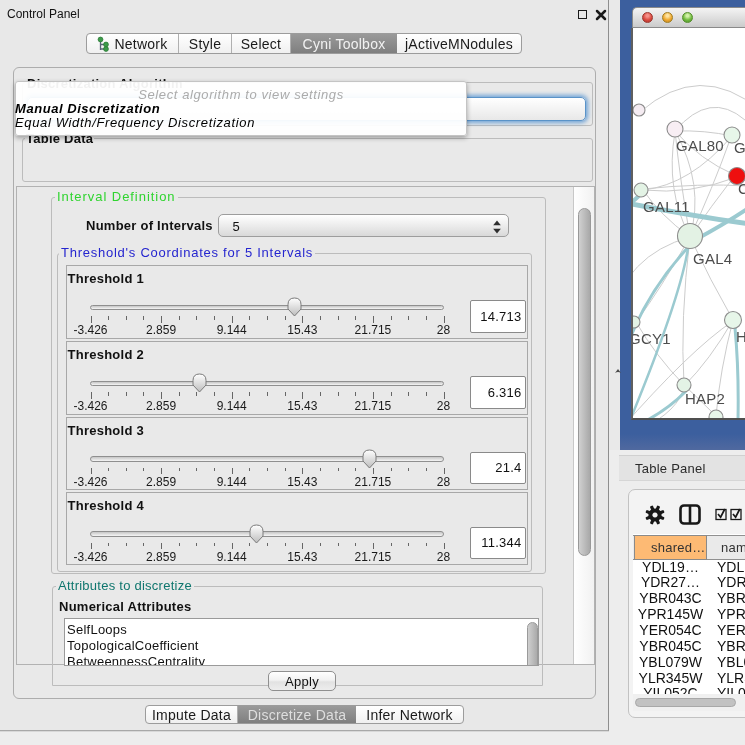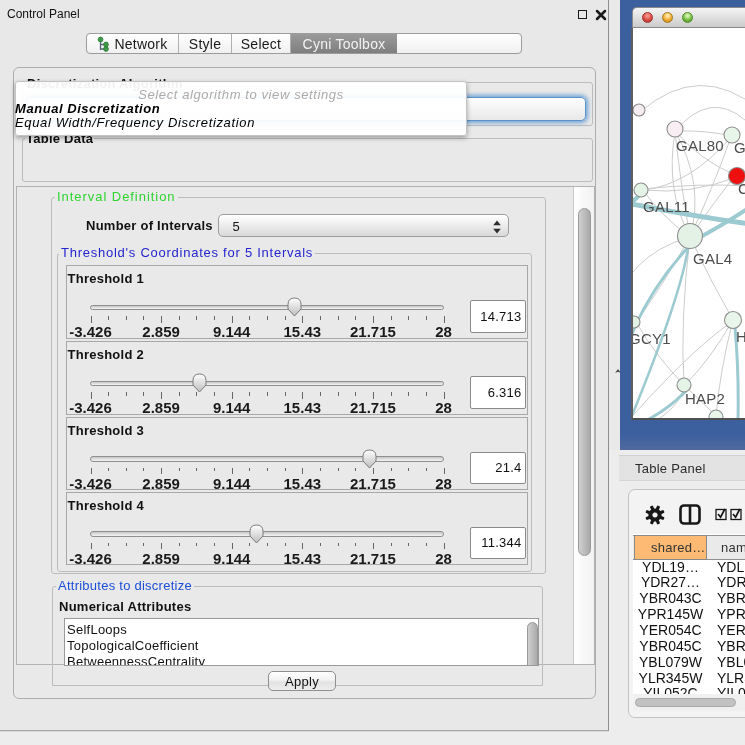--- a/index.html
+++ b/index.html
@@ -5,21 +5,21 @@
 * { margin:0; padding:0; box-sizing:border-box; }
 html,body { width:745px; height:745px; overflow:hidden; }
 body { position:relative; background:#d8d8d8; font-family:"Liberation Sans",sans-serif; font-size:13px; color:#111; letter-spacing:0.25px; }
 .abs { position:absolute; }
 .etched { border:1px solid #bcbcbc; border-radius:3px; }
 .grouplbl { position:absolute; background:#e9e9e9; padding:0 2px; line-height:12px; }
 .aquabtn { background:linear-gradient(180deg,#ffffff 0%,#f2f2f2 45%,#e2e2e2 55%,#ededed 100%); border:1px solid #8f8f8f; border-radius:5px; }
 .tabseg { display:flex; align-items:center; justify-content:center; height:100%; color:#1a1a1a; font-size:14px; }
 .tabdark { background:linear-gradient(180deg,#9a9a9a,#7f7f7f); color:#f2f2f2; }
 .tick { position:absolute; width:1px; background:#666; }
-.tlab { position:absolute; font-size:15px; font-weight:bold; color:#1a1a1a; transform:translateX(-50%); letter-spacing:0;text-align:center; }
+.tlab { position:absolute; font-size:12px; font-weight:normal; color:#1a1a1a; transform:translateX(-50%); letter-spacing:0;text-align:center; }
 .vbox { position:absolute; left:403px; top:34px; width:56px; height:32.5px; background:#fff; border:1px solid #8a8a8a; border-radius:2px; font-size:13px; display:flex; align-items:center; justify-content:flex-end; padding-right:3.5px; }
 .thp { position:absolute; left:66px; width:462px; border:1px solid #a8a8a8; }
 .thlab { position:absolute; left:0.5px; top:5px; font-weight:bold; }
 .track { position:absolute; left:23px; width:354px; top:38.5px; height:5.5px; border:1px solid #8f8f8f; border-radius:3px; background:linear-gradient(180deg,#c6c6c6,#f5f5f5); }
 .rowc { position:absolute; left:633px; width:73px; text-align:center; font-size:14px; letter-spacing:0; }
 .rowr { position:absolute; left:715px; font-size:14px; letter-spacing:0; }
 </style>
 </head>
 <body>
 
@@ -167,20 +167,21 @@
       <svg width="13" height="16" viewBox="0 0 13 16" style="margin-right:4px;">
         <path d="M3.5 4 V14 M3.5 8.5 H8 M3.5 13 H8" stroke="#5a6577" stroke-width="1.3" fill="none"></path>
         <circle cx="3.5" cy="3.5" r="2.4" fill="#3d9b4a" stroke="#2a7a35" stroke-width="0.8"></circle>
         <circle cx="9" cy="8.5" r="2.4" fill="#3d9b4a" stroke="#2a7a35" stroke-width="0.8"></circle>
         <circle cx="9" cy="13" r="2.4" fill="#3d9b4a" stroke="#2a7a35" stroke-width="0.8"></circle>
       </svg>
       Network</div>
     <div class="tabseg" style="width:53px;border-right:1px solid #b0b0b0;">Style</div>
     <div class="tabseg" style="width:59px;border-right:1px solid #b0b0b0;">Select</div>
     <div class="tabseg tabdark" style="width:106px;">Cyni Toolbox</div>
+    <div class="tabseg" style="flex:1;">jActiveMNodules</div>
   </div>
 
   <div class="abs" style="left:13px;top:67px;width:583px;height:632px;background:#e9e9e9;border:1px solid #adadad;border-radius:6px;"></div>
 
   <div class="abs etched" style="left:22px;top:82px;width:571px;height:44px;"></div>
   <div class="abs" style="left:25px;top:76px;font-weight:bold;background:#e9e9e9;padding:0 2px;">Discretization Algorithm</div>
   <div class="abs" style="left:27px;top:97px;width:559px;height:24px;background:linear-gradient(180deg,#ffffff,#e8e8e8);border:1px solid #5a93c8;border-radius:5px;box-shadow:0 0 4px 2px rgba(90,150,210,0.85);"></div>
 
   <div class="abs etched" style="left:22px;top:138px;width:571px;height:44px;"></div>
   <div class="abs" style="left:25px;top:131px;font-weight:bold;background:#e9e9e9;padding:0 1px;">Table Data</div>
@@ -373,29 +374,34 @@
             </linearGradient>
           </defs>
           <path d="M1 7.5 Q1 1 7.5 1 Q14 1 14 7.5 L14 12 L7.5 19 L1 12 Z" fill="url(#g4)" stroke="#7a7a7a" stroke-width="1"></path>
         </svg>
         <div class="vbox">11.344</div>
       </div>
 
                   </div>
 
   <div class="abs etched" style="left:52px;top:586px;width:491px;height:100px;border-radius:3px 3px 0 0;"></div>
-  <div class="abs grouplbl" style="left:56px;top:580px;color:#1d4ed8;">Attributes to discretize</div>
+  <div class="abs grouplbl" style="left:56px;top:580px;color:#0f766e;">Attributes to discretize</div>
   <div class="abs" style="left:59px;top:599px;font-weight:bold;">Numerical Attributes</div>
   <div class="abs" style="left:64px;top:617.5px;width:475px;height:48px;background:#fff;border:1px solid #9a9a9a;overflow:hidden;">
     <div style="margin:3px 0 0 2px;line-height:16.2px;">SelfLoops<br>TopologicalCoefficient<br>BetweennessCentrality</div>
     <div class="abs" style="left:462px;top:3px;width:11px;height:60px;background:linear-gradient(90deg,#cfcfcf,#aaaaaa);border:1px solid #9a9a9a;border-radius:6px;"></div>
   </div>
 
   <div class="abs aquabtn" style="left:268px;top:671px;width:68px;height:20px;text-align:center;padding-top:2px;">Apply</div>
 
+  <div class="abs" style="left:145px;top:705px;width:319px;height:19px;background:linear-gradient(180deg,#ffffff,#f0f0f0);border:1px solid #9c9c9c;border-radius:4px;display:flex;overflow:hidden;">
+    <div class="tabseg" style="width:92px;border-right:1px solid #b0b0b0;">Impute Data</div>
+    <div class="tabseg tabdark" style="width:118px;color:#dedede;">Discretize Data</div>
+    <div class="tabseg" style="flex:1;">Infer Network</div>
+  </div>
 </div>
 
 <div class="abs" style="left:15px;top:81px;width:452px;height:55px;background:rgba(255,255,255,0.94);border:1px solid #c4c4c4;border-radius:3px;box-shadow:0 2px 5px rgba(0,0,0,0.33);font-style:italic;">
   <div style="position:absolute;left:0;top:4.5px;width:100%;text-align:center;color:#ababab;letter-spacing:0.6px;">Select algorithm to view settings</div>
   <div style="position:absolute;left:-1px;top:18.5px;font-weight:bold;color:#000;letter-spacing:0.55px;">Manual Discretization</div>
   <div style="position:absolute;left:-1px;top:33px;color:#000;letter-spacing:0.65px;">Equal Width/Frequency Discretization</div>
 </div>
 
 <div class="abs" style="left:0;top:731.5px;width:610px;height:14px;background:#ededed;"></div>
 <svg class="abs" style="left:614px;top:368px;" width="8" height="8" viewBox="0 0 8 8">

